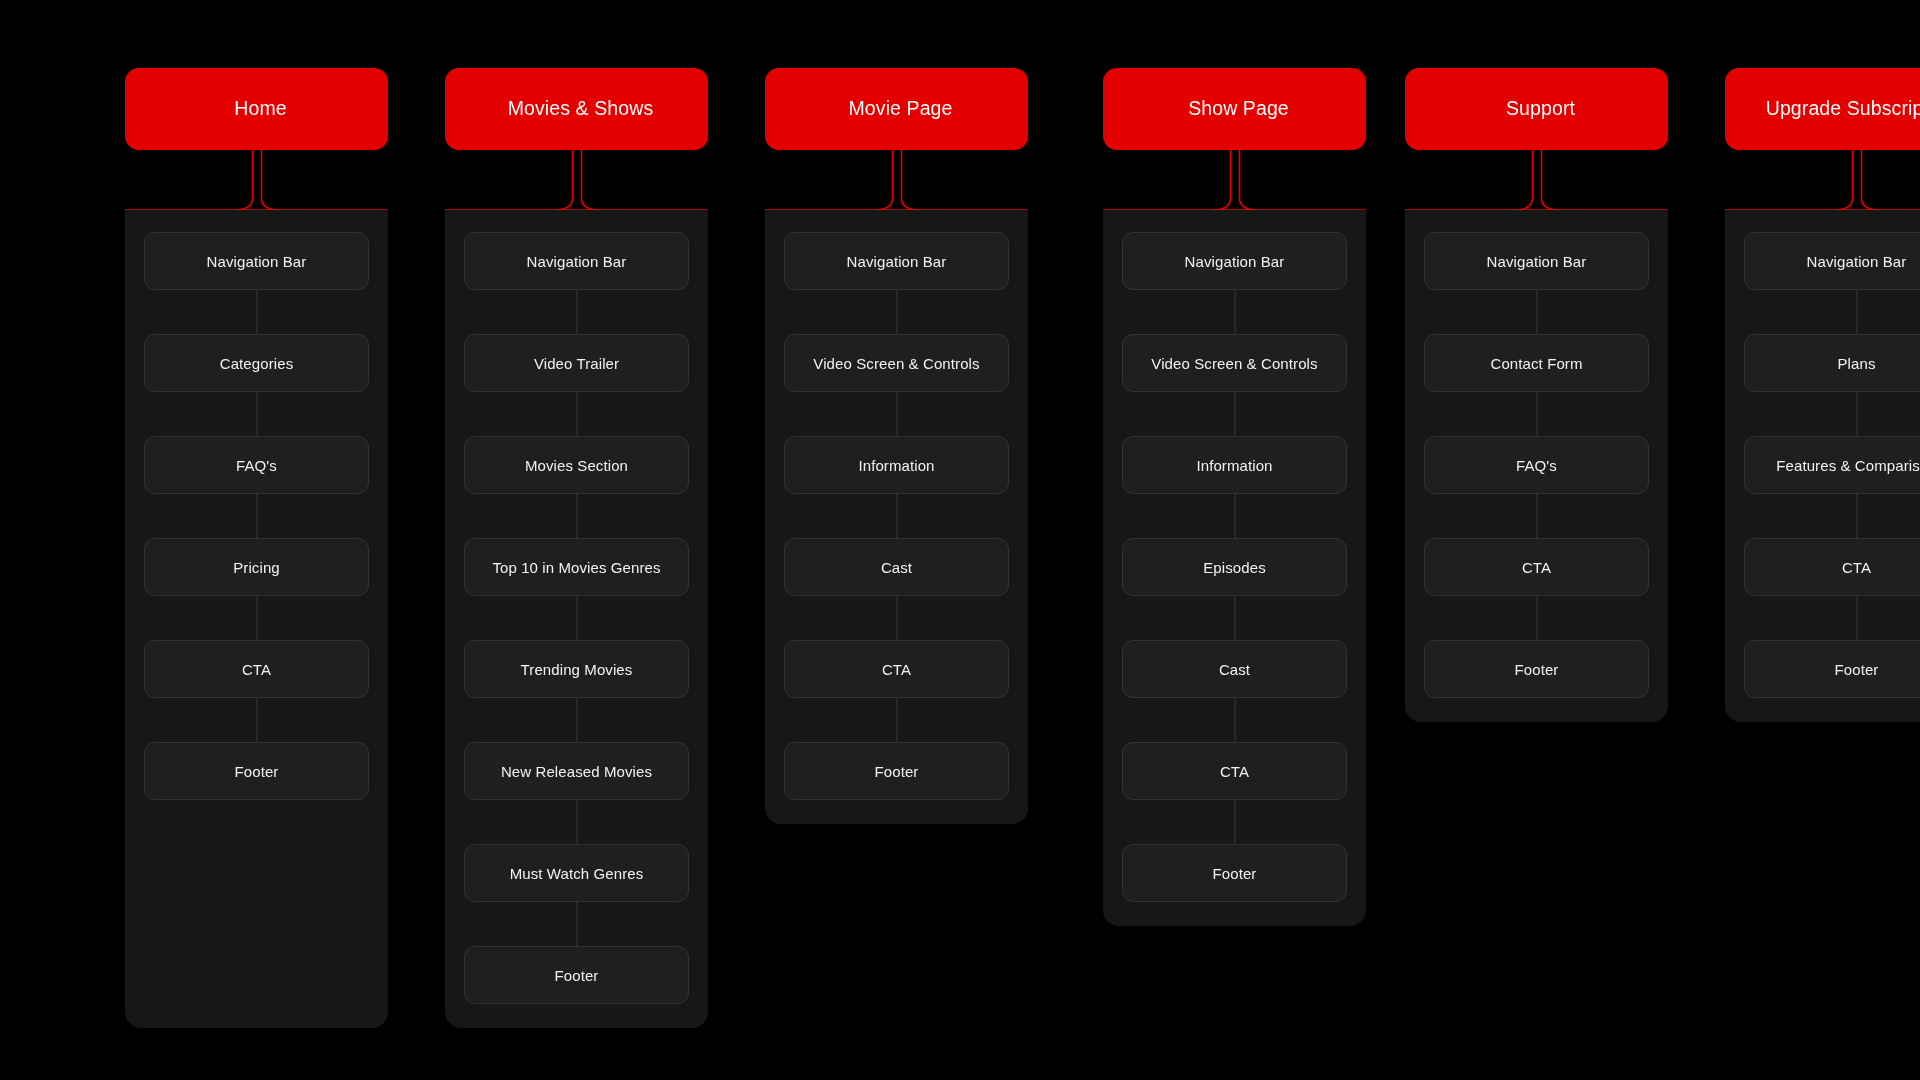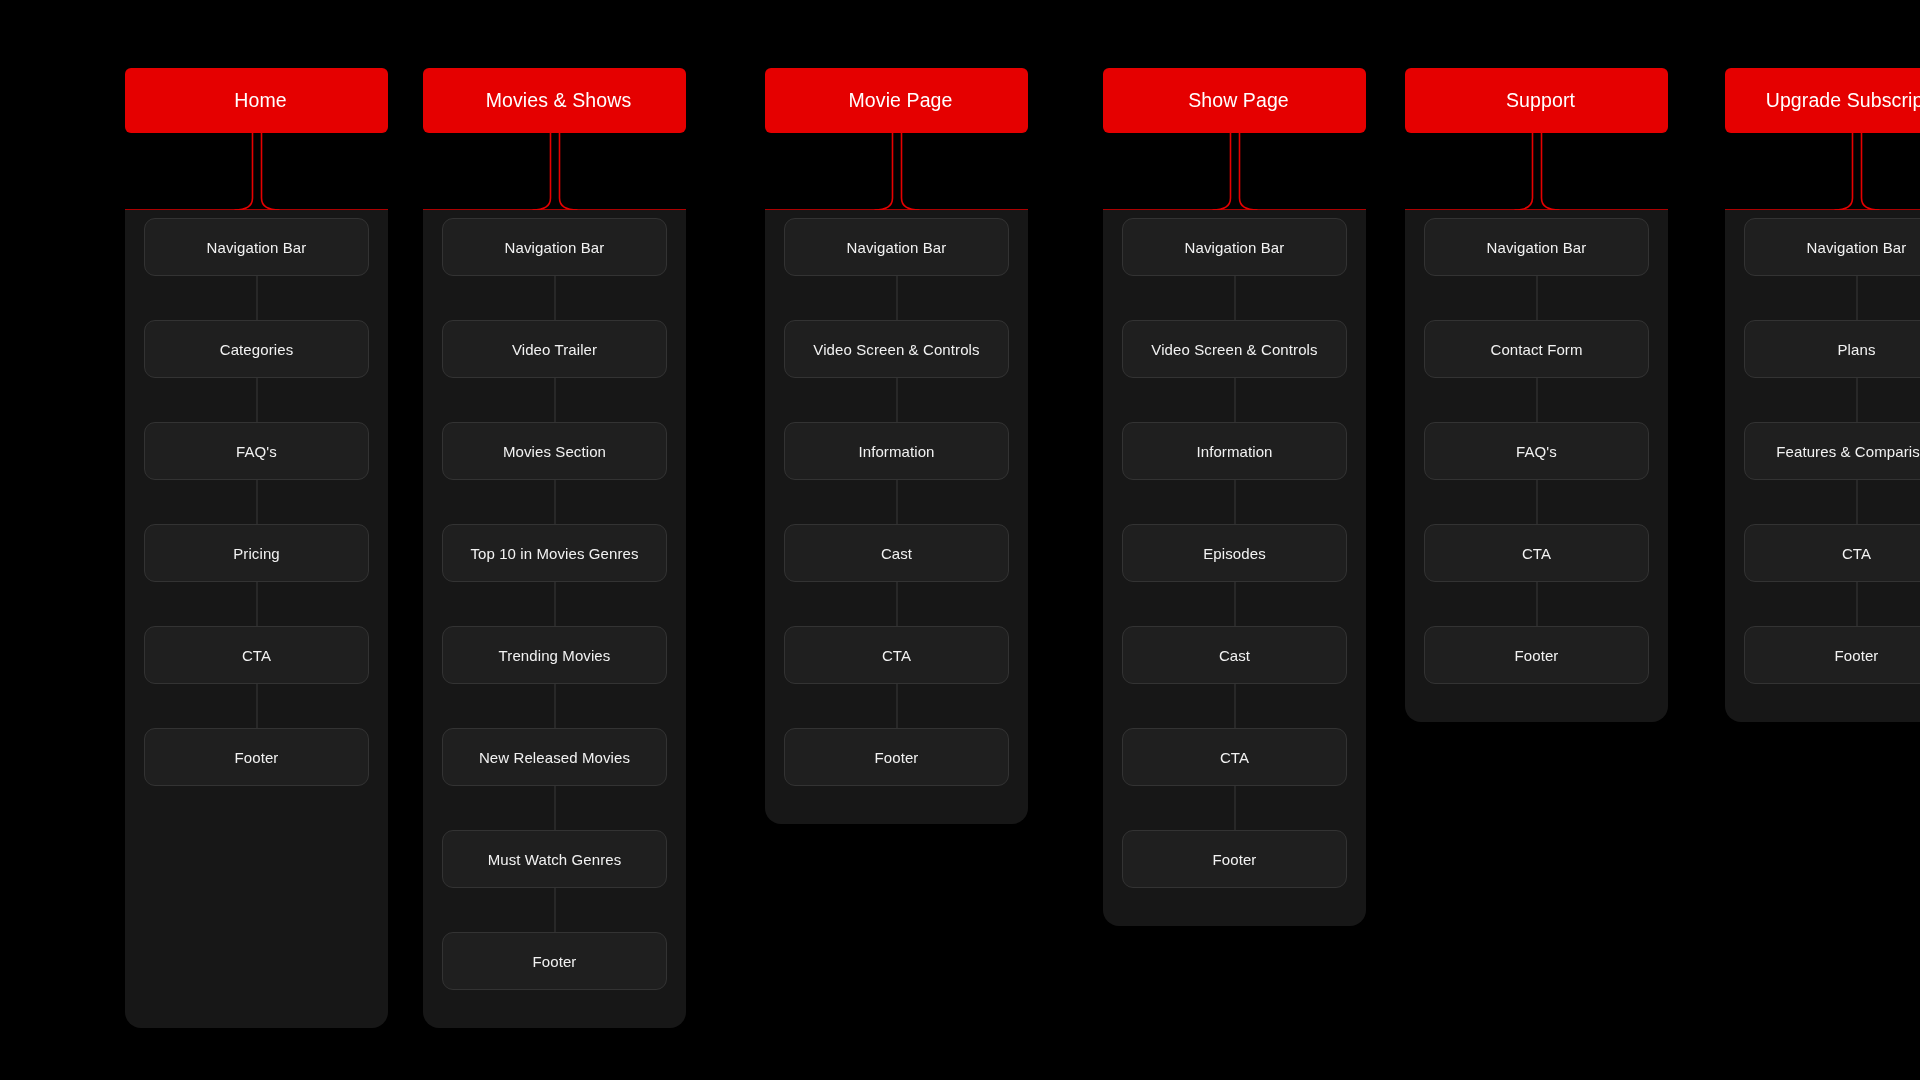--- a/index.html
+++ b/index.html
@@ -26,22 +26,22 @@
   .column {
     position: absolute;
     top: 68px;
     width: 263px;
   }
 
   
   .node-header {
     position: relative;
     width: 100%;
-    height: 65px;
-    border-radius: 6px;
+    height: 82px;
+    border-radius: 14px;
     background: #E50000;
     display: flex;
     align-items: center;
     justify-content: center;
     box-sizing: border-box;
     z-index: 5;
     padding-left: 8px;
   }
   .node-header-label {
     color: #ffffff;
@@ -69,21 +69,21 @@
   }
 
   
   .panel {
     position: absolute;
     left: 0;
     top: 142px;
     width: 263px;
     background: #171717;
     border-radius: 0 0 16px 16px;
-    padding: 8px 19px 24px 19px;
+    padding: 22px 19px 24px 19px;
     box-sizing: border-box;
     z-index: 3;
   }
 
   .items {
     position: relative;
   }
 
   
   .spine {
@@ -155,21 +155,21 @@
           </div>
           <div class="card">
             <span class="card-label">CTA</span>
           </div>
           <div class="card">
             <span class="card-label">Footer</span>
           </div>
         </div>
       </div>
     </div>
-    <div class="column" style="left: 423px;">
+    <div class="column" style="left: 445px;">
       <div class="node-header">
         <span class="node-header-label">Movies &amp; Shows</span>
       </div>
       <div class="connector">
         <svg width="263" height="86" viewBox="0 0 263 86">
           <path d="M0 82 H263" stroke="#E50000" stroke-width="1.4" fill="none"></path>
           <path d="M127.5 2 V70 Q127.5 82 109.5 82" stroke="#E50000" stroke-width="1.6" fill="none"></path>
           <path d="M136.5 2 V70 Q136.5 82 154.5 82" stroke="#E50000" stroke-width="1.6" fill="none"></path>
         </svg>
       </div>

